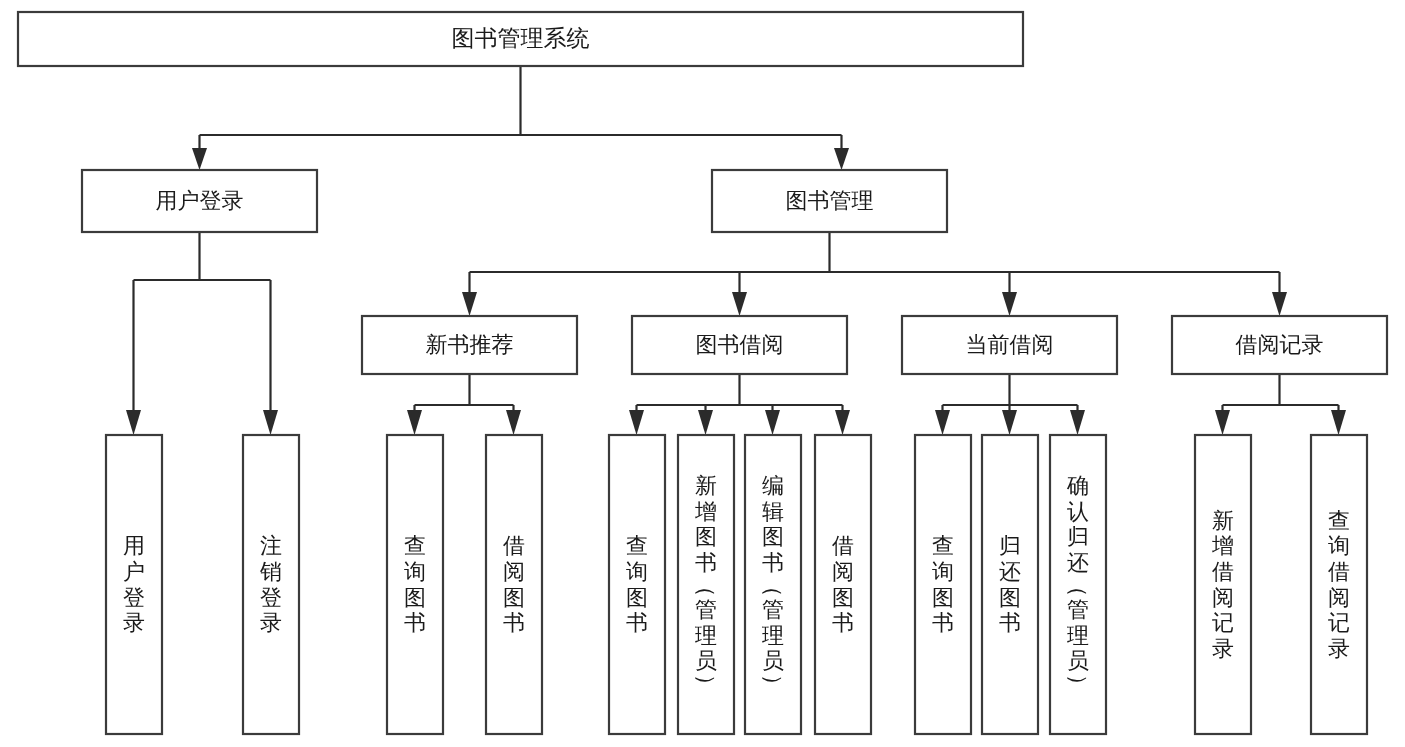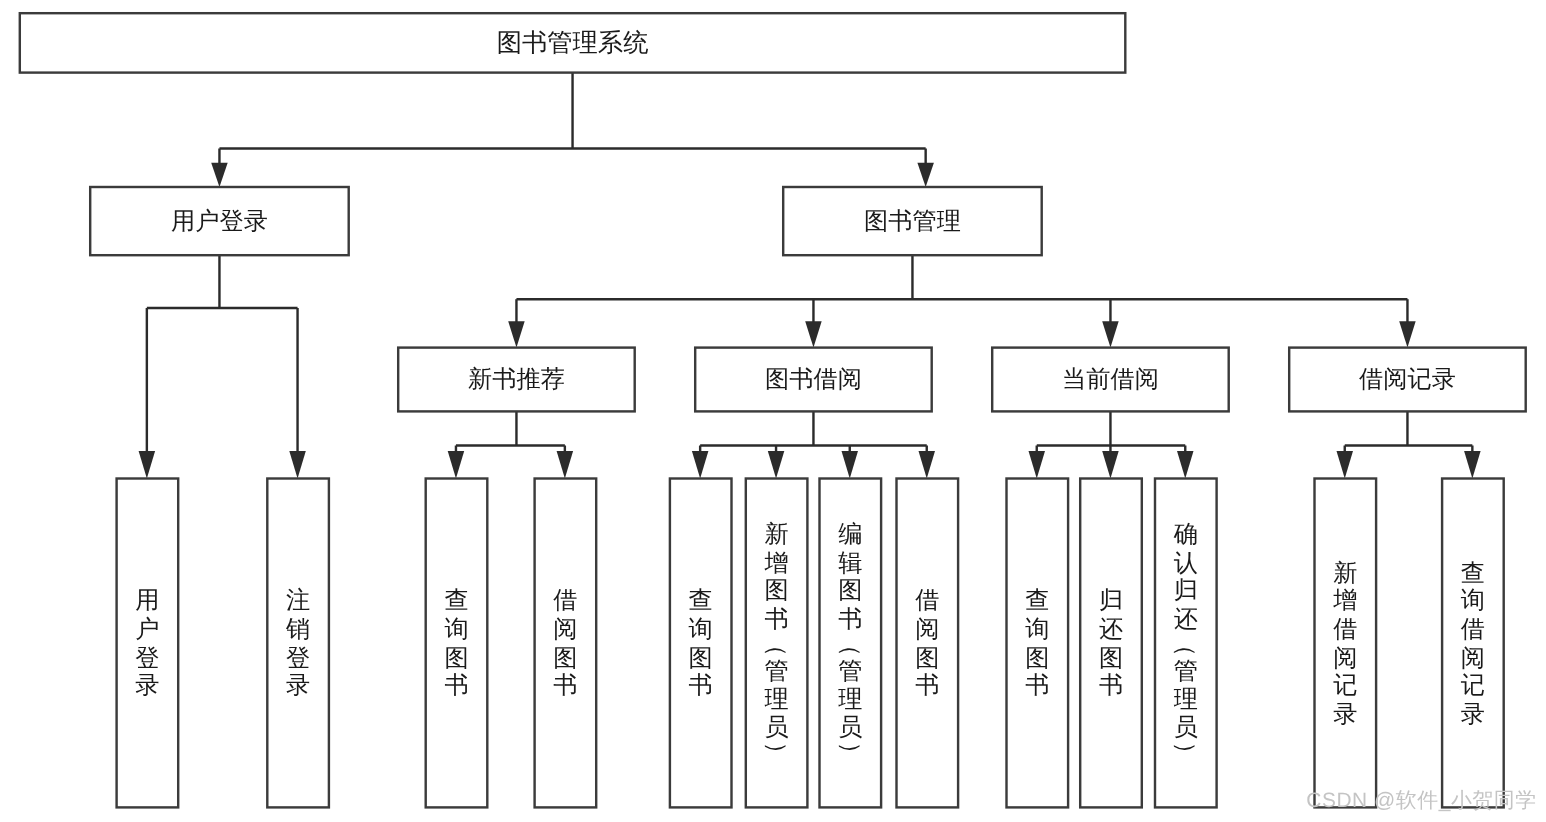--- a/index.html
+++ b/index.html
@@ -298,14 +298,13 @@
       <div style="position: absolute; left: 1311px; top: 435px; width: 56px; height: 299px; display: flex; flex-direction: column; align-items: center; justify-content: center; pointer-events: none; color: rgb(26, 26, 26); font-size: 22px; line-height: 1.16; font-family: &quot;Liberation Sans&quot;, &quot;DejaVu Sans&quot;, sans-serif;">
         <span style="display: block; text-align: center;">查</span>
         <span style="display: block; text-align: center;">询</span>
         <span style="display: block; text-align: center;">借</span>
         <span style="display: block; text-align: center;">阅</span>
         <span style="display: block; text-align: center;">记</span>
         <span style="display: block; text-align: center;">录</span>
       </div>
     </div>
 
-  <div class="watermark">CSDN @软件_小贺同学</div>
 </div>
 
 </body></html>

